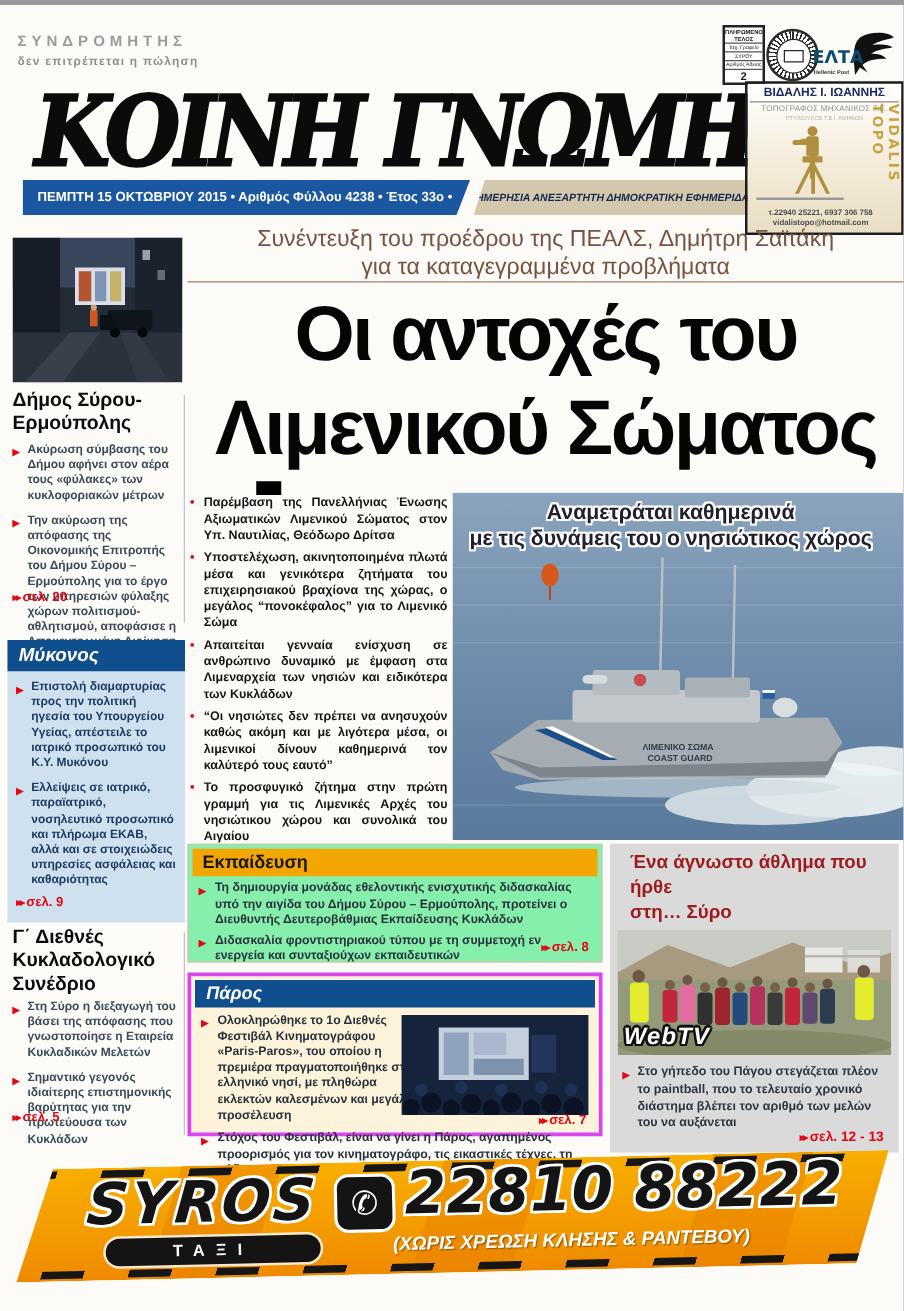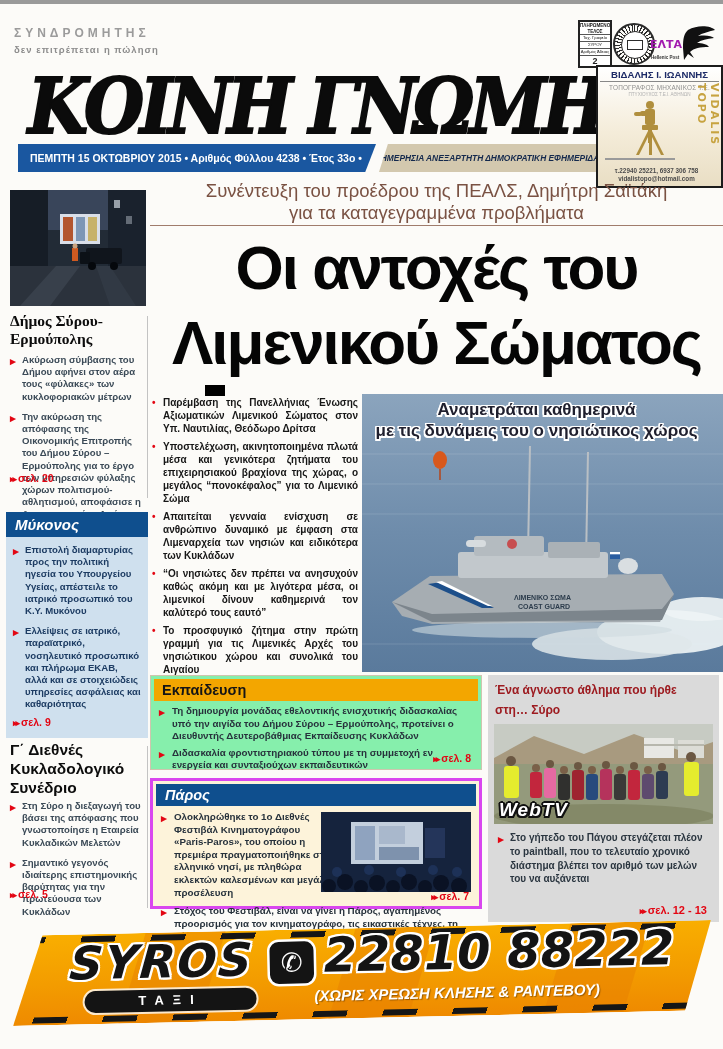--- a/index.html
+++ b/index.html
@@ -20,21 +20,21 @@
   .f5{font-size:9px;font-weight:bold;line-height:11px;border-bottom:none !important;}
 
   .stamp{position:absolute;left:613px;top:19px;width:38px;height:38px;border-radius:50%;
          border:2px solid #2b2b2b;background:
          repeating-conic-gradient(#2b2b2b 0 4deg,transparent 4deg 11deg);}
   .stamp-inner{position:absolute;left:6px;top:6px;width:26px;height:26px;border-radius:50%;
          border:1px solid #2b2b2b;background:#fff;}
   .stamp-core{position:absolute;left:12px;top:15px;width:14px;height:8px;border:1px solid #2b2b2b;}
 
   .elta{position:absolute;left:650px;top:20px;width:66px;height:42px;}
-  .elta-word{position:absolute;left:0;top:14px;font-size:11px;font-weight:bold;color:#a21caf;
+  .elta-word{position:absolute;left:0;top:14px;font-size:14px;font-weight:bold;color:#0c4a6e;
              font-family:"DejaVu Sans",sans-serif;}
   .elta-sub{position:absolute;left:1px;top:31px;font-size:4.5px;color:#333;font-weight:bold;}
 
   
   .masthead{position:absolute;left:28px;top:56px;width:565px;white-space:nowrap;
             font-family:"DejaVu Serif",serif;font-style:italic;font-weight:bold;
             font-size:69px;letter-spacing:-4px;color:#0b0b0b;
             -webkit-text-stroke:2px #0b0b0b;transform:scaleY(1.12);transform-origin:top left;}
 
   .datebar-blue{position:absolute;left:18px;top:140px;width:358px;height:28px;background:#1a57a0;
@@ -86,21 +86,21 @@
       color:#1f1f2e;font-size:17px;line-height:21px;
       text-shadow:-1.5px -1.5px 0 #fff,1.5px -1.5px 0 #fff,-1.5px 1.5px 0 #fff,1.5px 1.5px 0 #fff,
                   0 -1.5px 0 #fff,0 1.5px 0 #fff,-1.5px 0 0 #fff,1.5px 0 0 #fff;}
 
   
   .street-photo{position:absolute;left:10px;top:186px;width:136px;height:116px;overflow:hidden;}
   .vrule1{position:absolute;left:147px;top:312px;width:1px;height:182px;background:#c3c3c3;}
   .vrule2{position:absolute;left:147px;top:742px;width:1px;height:162px;background:#c3c3c3;}
 
   .syros-title{position:absolute;left:10px;top:308px;width:136px;font-size:15.5px;font-weight:bold;
-               line-height:18px;color:#0c0c0c;font-family:Liberation Serif, serif;}
+               line-height:18px;color:#0c0c0c;}
   .syros-bullets{position:absolute;left:10px;top:350px;width:134px;}
   .side-bullet{position:relative;padding-left:12px;font-size:9.6px;line-height:12.2px;
                color:#3b4a57;font-weight:bold;margin-bottom:8px;}
   .syros-ref{position:absolute;left:10px;top:468px;width:134px;}
 
   .mykonos{position:absolute;left:6px;top:508px;width:142px;height:226px;background:#cfe0ee;}
   .mykonos-header{height:25px;background:#0f4f8e;color:#fff;font-weight:bold;font-style:italic;
                font-size:15px;line-height:25px;padding-left:9px;}
   .mykonos-body{padding:7px 7px 0 7px;}
   .mykonos .side-bullet{color:#1d3c63;}
@@ -128,21 +128,21 @@
          font-style:italic;font-size:14.5px;line-height:22px;padding-left:9px;}
   .paros-body{position:relative;padding:5px 8px 0;}
   .paros-b0{width:158px;}
   .cinema-photo{position:absolute;right:8px;top:6px;width:150px;height:80px;overflow:hidden;}
   .paros .pageref{position:absolute;right:10px;bottom:4px;}
 
   
   .sports{position:absolute;left:488px;top:671px;width:231px;height:247px;background:#dadada;}
   .sports-header{margin:4px 4px 0;height:25px;background:#a01b20;color:#fff;font-weight:bold;
          font-size:13.5px;line-height:25px;padding-left:8px;letter-spacing:.2px;}
-  .sports-title{padding:5px 7px 2px;color:#9d1b20;font-weight:bold;font-size:12px;line-height:20px;}
+  .sports-title{padding:5px 16px 2px;color:#9d1b20;font-weight:bold;font-size:15px;line-height:20px;}
   .paintball-photo{position:relative;margin:2px 6px 0;width:219px;height:100px;overflow:hidden;}
   .webtv{position:absolute;left:5px;bottom:3px;color:#fff;font-weight:bold;font-style:italic;
          font-size:19px;letter-spacing:1px;
          text-shadow:-1.5px -1.5px 0 #111,1.5px -1.5px 0 #111,-1.5px 1.5px 0 #111,1.5px 1.5px 0 #111,
                      0 2px 0 #111,0 -2px 0 #111,2px 0 0 #111,-2px 0 0 #111;}
   .sports-bullet-wrap{padding:7px 10px 0;}
   .sports .side-bullet{color:#2b3640;line-height:13.8px;font-size:10px;}
   .sports .pageref{position:absolute;right:12px;bottom:6px;font-size:11px;}
 
   

